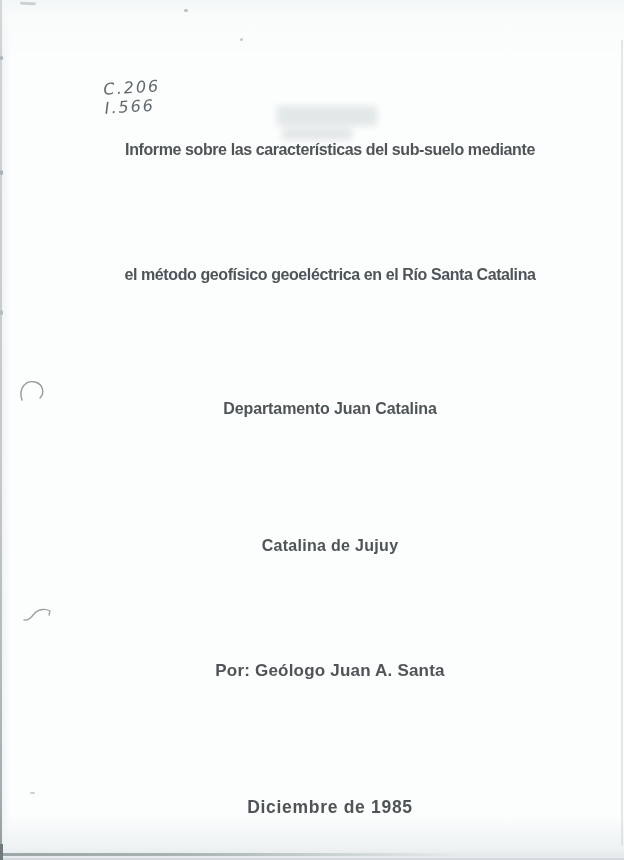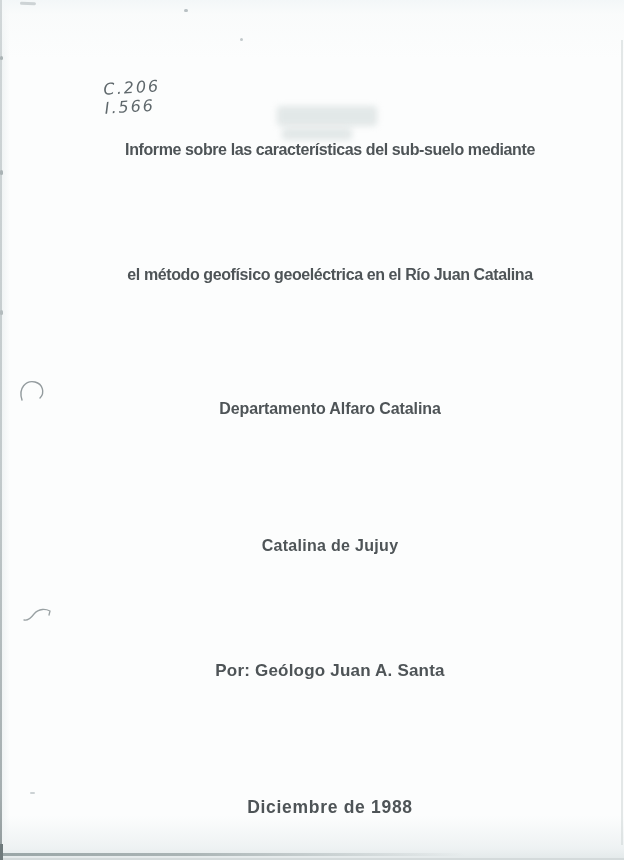--- a/index.html
+++ b/index.html
@@ -65,25 +65,25 @@
 
   <div class="smudge" style="left:277px;top:106px;width:100px;height:20px;"></div>
   <div class="smudge" style="left:282px;top:128px;width:70px;height:12px;"></div>
 
   <div class="callnum">
     <div>C.206</div>
     <div>I.566</div>
   </div>
 
   <div class="tl t-title" style="top:141px;">Informe sobre las características del sub-suelo mediante</div>
-  <div class="tl t-title" style="top:266px;">el método geofísico geoeléctrica en el Río Juan Catalina</div>
-  <div class="tl t-dept" style="top:400px;">Departamento Alfaro Catalina</div>
+  <div class="tl t-title" style="top:266px;">el método geofísico geoeléctrica en el Río Santa Catalina</div>
+  <div class="tl t-dept" style="top:400px;">Departamento Juan Catalina</div>
   <div class="tl t-prov" style="top:537px;">Catalina de Jujuy</div>
   <div class="tl t-por" style="top:661px;">Por: Geólogo Juan A. Santa</div>
-  <div class="tl t-date" style="top:797px;">Diciembre de 1988</div>
+  <div class="tl t-date" style="top:797px;">Diciembre de 1985</div>
 
   <svg class="penmark" style="left:16px;top:378px;" width="34" height="27" viewBox="0 0 34 27">
     <path d="M6,22 C2,10 10,2 19,4 C27,6 29,15 24,20" fill="none" stroke="#939b9e" stroke-width="1.4" stroke-linecap="round"></path>
   </svg>
   <svg class="penmark" style="left:21px;top:605px;" width="32" height="20" viewBox="0 0 32 20">
     <path d="M3,15 C7,16 10,13 13,9 C18,3 25,4 29,6 L28,10" fill="none" stroke="#99a1a3" stroke-width="1.3" stroke-linecap="round"></path>
   </svg>
 
 </div>
 

